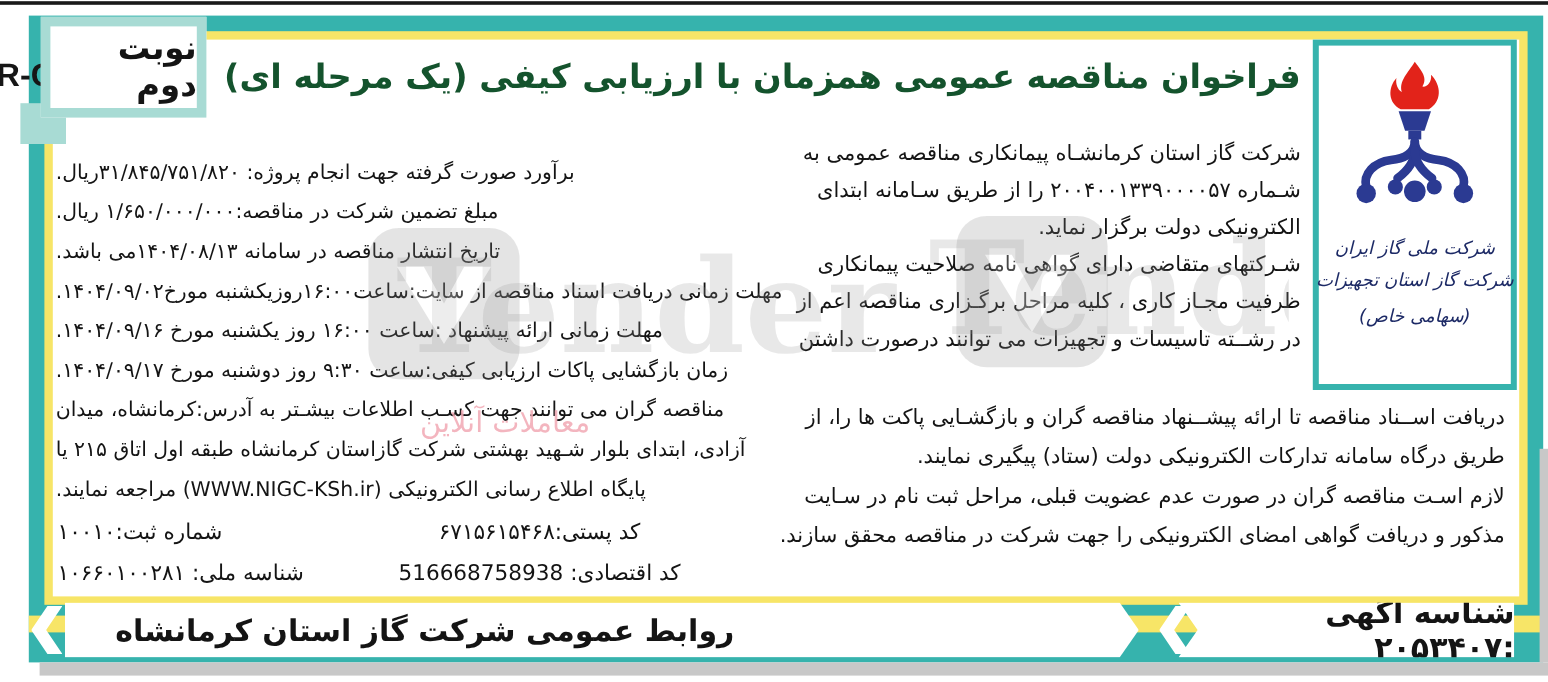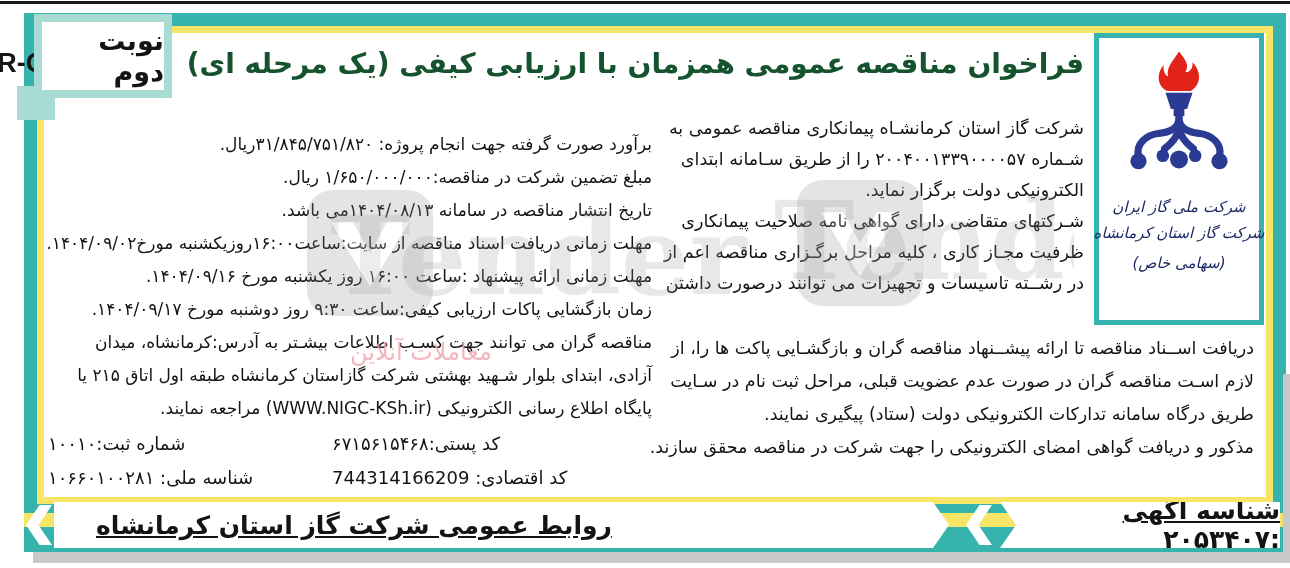--- a/index.html
+++ b/index.html
@@ -21,50 +21,50 @@
   
   .title-row{position:absolute;top:14px;right:182px;display:flex;direction:ltr;gap:44px;align-items:center;z-index:2;}
   .fr-code{font-weight:bold;font-size:27px;font-family:"Liberation Sans","DejaVu Sans",sans-serif;color:#161616;white-space:nowrap;}
   .title{font-weight:bold;font-size:28px;color:#14532d;white-space:nowrap;direction:rtl;}
 
   
   .intro{position:absolute;top:80px;right:182px;text-align:right;z-index:1;}
   .intro .t-line{white-space:nowrap;font-size:17.5px;line-height:31px;}
   .intro-wide{position:absolute;top:299px;right:12px;text-align:right;z-index:1;}
   .intro-wide .t-line{white-space:nowrap;font-size:17.5px;line-height:33px;}
-  .details{position:absolute;top:95px;right:614px;text-align:right;z-index:1;}
+  .details{position:absolute;top:95px;right:614px;text-align:left;z-index:1;}
   .details .t-line{white-space:nowrap;font-size:17px;line-height:33px;}
   .t-line b{font-weight:bold;}
 
-  .codes-right{position:absolute;top:394px;left:288px;text-align:left;font-size:18px;line-height:34px;white-space:nowrap;z-index:1;}
+  .codes-right{position:absolute;top:394px;left:288px;text-align:center;font-size:18px;line-height:34px;white-space:nowrap;z-index:1;}
   .codes-left{position:absolute;top:394px;left:4px;text-align:left;font-size:18px;line-height:34px;white-space:nowrap;z-index:1;}
 
   
   .logo-box{position:absolute;top:0;right:2px;width:170px;height:292px;border:5px solid #36b3ad;
     background:#fff;box-sizing:border-box;display:flex;flex-direction:column;align-items:center;z-index:3;}
   .emblem{width:110px;height:144px;margin-top:8px;}
   .cal{font-size:15px;color:#1d2a66;font-style:italic;white-space:nowrap;}
   .cal-1{margin-top:8px;}
   .cal-2{margin-top:8px;}
   .cal-3{margin-top:12px;}
 
   
   .watermark{position:absolute;z-index:2;pointer-events:none;}
   .wm-brand{font-family:"DejaVu Serif",serif;font-weight:bold;font-size:108px;color:#9a9a9a;opacity:.22;direction:ltr;white-space:nowrap;}
   .wm-brand-2{width:300px;overflow:hidden;}
   .wm-shield{opacity:.22;}
   .wm-pink{font-size:24px;font-weight:normal;letter-spacing:16px;color:#f2a9b4;opacity:.85;direction:rtl;white-space:nowrap;}
 
   
   .footer-stripe{position:absolute;left:0;top:500px;width:100%;height:14px;background:#f7e567;z-index:1;}
-  .banner{position:absolute;top:489px;height:46px;background:#fff;z-index:2;display:flex;align-items:center;box-sizing:border-box;text-decoration:underline;}
+  .banner{position:absolute;top:489px;height:46px;background:#fff;z-index:2;display:flex;align-items:center;box-sizing:border-box;}
   .banner span{font-size:25px;font-weight:bold;direction:rtl;}
   .banner-left{left:30px;width:895px;justify-content:flex-start;padding-left:42px;
     clip-path:polygon(0 0,calc(100% - 16px) 0,100% 50%,calc(100% - 16px) 100%,0 100%);}
-  .banner-right{right:6px;width:280px;
+  .banner-right{right:24px;width:280px;
     clip-path:polygon(0 0,100% 0,100% 100%,0 100%,16px 50%);}
   .chev{position:absolute;top:492px;width:26px;height:40px;background:#fff;z-index:3;
     clip-path:polygon(100% 0,52% 0,0 50%,52% 100%,100% 100%,48% 50%);}
   .chev-mid{left:942px;}
   .chev-left{left:2px;}
 
   .gray-stripe{position:absolute;left:33px;top:552px;width:1257px;height:11px;background:#c8c8c8;}
   .gray-right{position:absolute;left:1283px;top:374px;width:8px;height:178px;background:#c8c8c8;z-index:4;}
 </style>
 </head>
@@ -85,40 +85,40 @@
           <div class="t-line">شرکت گاز استان کرمانشـاه پیمانکاری مناقصه عمومی به</div>
           <div class="t-line">شـماره ۲۰۰۴۰۰۱۳۳۹۰۰۰۰۵۷ را از طریق سـامانه ابتدای</div>
           <div class="t-line">الکترونیکی دولت برگزار نماید.</div>
           <div class="t-line">شـرکتهای متقاضی دارای گواهی نامه صلاحیت پیمانکاری</div>
           <div class="t-line">ظرفیت مجـاز کاری ، کلیه مراحل برگـزاری مناقصه اعم از</div>
           <div class="t-line">در رشــته تاسیسات و تجهیزات می توانند درصورت داشتن</div>
         </div>
 
       <div class="intro-wide">
           <div class="t-line">دریافت اســناد مناقصه تا ارائه پیشــنهاد مناقصه گران و بازگشـایی پاکت ها را، از</div>
+          <div class="t-line">طریق درگاه سامانه تدارکات الکترونیکی دولت (ستاد) پیگیری نمایند.</div>
           <div class="t-line">لازم اسـت مناقصه گران در صورت عدم عضویت قبلی، مراحل ثبت نام در سـایت</div>
-          <div class="t-line">طریق درگاه سامانه تدارکات الکترونیکی دولت (ستاد) پیگیری نمایند.</div>
           <div class="t-line">مذکور و دریافت گواهی امضای الکترونیکی را جهت شرکت در مناقصه محقق سازند.</div>
         </div>
 
       <div class="details">
           <div class="t-line">برآورد صورت گرفته جهت انجام پروژه: ۳۱/۸۴۵/۷۵۱/۸۲۰ریال.</div>
           <div class="t-line">مبلغ تضمین شرکت در مناقصه:۱/۶۵۰/۰۰۰/۰۰۰ ریال.</div>
           <div class="t-line">تاریخ انتشار مناقصه در سامانه ۱۴۰۴/۰۸/۱۳می باشد.</div>
           <div class="t-line">مهلت زمانی دریافت اسناد مناقصه از سایت:ساعت۱۶:۰۰روزیکشنبه مورخ۱۴۰۴/۰۹/۰۲.</div>
           <div class="t-line">مهلت زمانی ارائه پیشنهاد :ساعت ۱۶:۰۰ روز یکشنبه مورخ ۱۴۰۴/۰۹/۱۶.</div>
           <div class="t-line">زمان بازگشایی پاکات ارزیابی کیفی:ساعت ۹:۳۰ روز دوشنبه مورخ ۱۴۰۴/۰۹/۱۷.</div>
           <div class="t-line">مناقصه گران می توانند جهت کسـب اطلاعات بیشـتر به آدرس:کرمانشاه، میدان</div>
           <div class="t-line">آزادی، ابتدای بلوار شـهید بهشتی شرکت گازاستان کرمانشاه طبقه اول اتاق ۲۱۵ یا</div>
           <div class="t-line">پایگاه اطلاع رسانی الکترونیکی (WWW.NIGC-KSh.ir) مراجعه نمایند.</div>
         </div>
 
       <div class="codes-right">
         <div>کد پستی:۶۷۱۵۶۱۵۴۶۸</div>
-        <div>کد اقتصادی: 744314166209</div>
+        <div>کد اقتصادی: 516668758938</div>
       </div>
       <div class="codes-left">
         <div>شماره ثبت:۱۰۰۱۰</div>
         <div>شناسه ملی: ۱۰۶۶۰۱۰۰۲۸۱</div>
       </div>
 
       <div class="watermark wm-brand" style="left:286px;top:160px;">Tender</div>
       <div class="watermark wm-brand wm-brand-2" style="left:730px;top:145px;">Tender</div>
       <svg class="watermark wm-shield" style="left:256px;top:150px;" width="140" height="140" viewBox="0 0 100 100">
         <rect x="5" y="5" width="90" height="90" rx="18" fill="#8a8a8a"></rect>
@@ -145,21 +145,21 @@
           </g>
           <g fill="#2b3a92">
             <circle cx="15" cy="128" r="9"></circle>
             <circle cx="105" cy="128" r="9"></circle>
             <circle cx="42" cy="122" r="7"></circle>
             <circle cx="78" cy="122" r="7"></circle>
             <circle cx="60" cy="126" r="10"></circle>
           </g>
         </svg>
         <div class="cal cal-1">شرکت ملی گاز ایران</div>
-        <div class="cal cal-2">شرکت گاز استان کرمانشاه</div>
+        <div class="cal cal-2">شرکت گاز استان تجهیزات</div>
         <div class="cal cal-3">(سهامی خاص)</div>
       </div>
 
     </div>
   </div>
 
   <div class="footer-stripe"></div>
   <div class="chev chev-left"></div>
   <div class="chev chev-mid"></div>
   <div class="banner banner-left">

